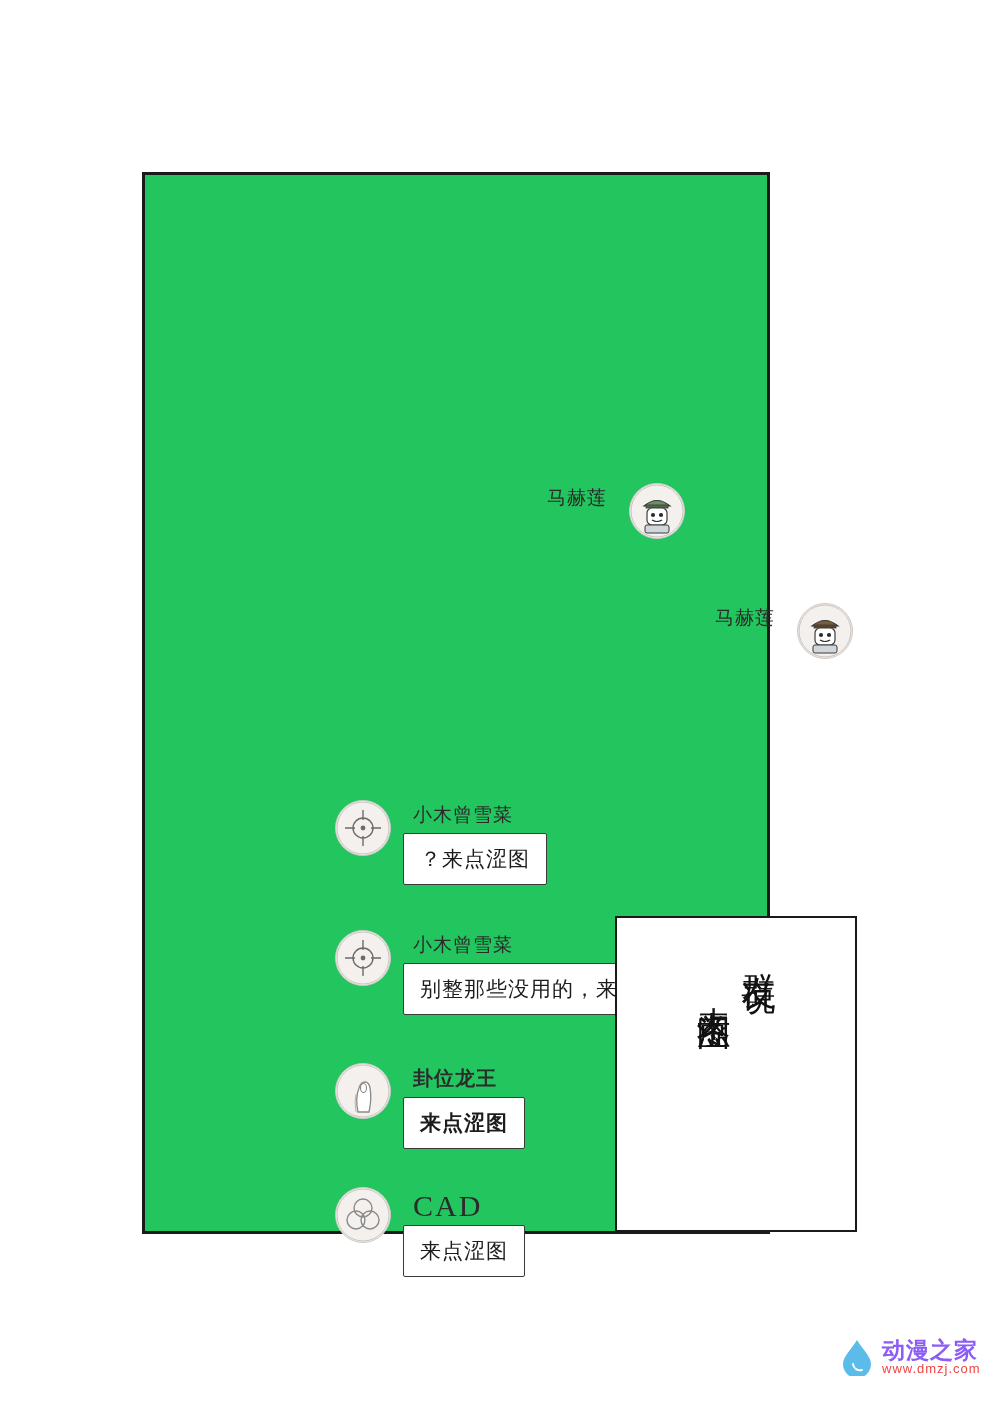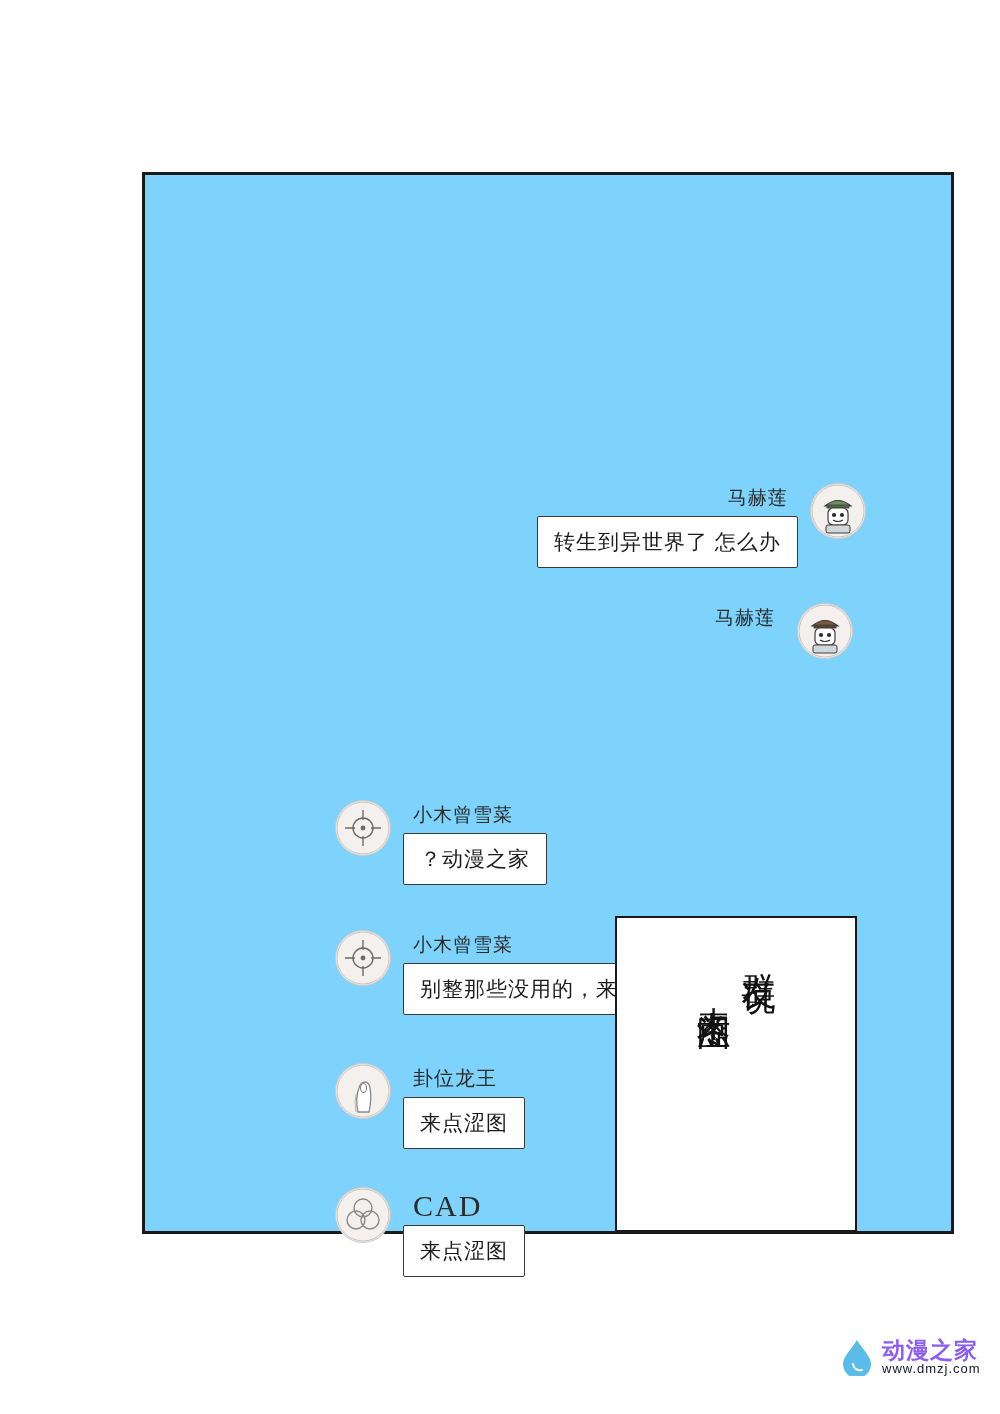--- a/index.html
+++ b/index.html
@@ -13,25 +13,25 @@
     position: relative;
     font-family: "Liberation Sans", sans-serif;
     overflow: hidden;
   }
 
   
   #panel {
     position: absolute;
     left: 142px;
     top: 172px;
-    width: 812px;
+    width: 628px;
     height: 1062px;
     border: 3px solid #1a1a1a;
     box-sizing: border-box;
-    background: #7dd3fc;
+    background: #22c55e;
   }
 
   
   .row {
     position: absolute;
     display: flex;
     align-items: flex-start;
   }
   .row.right {
     flex-direction: row-reverse;
@@ -146,21 +146,21 @@
   .wm-main {
     font-family: "Liberation Sans", sans-serif;
     font-size: 23px;
     font-weight: bold;
     color: #8b5cf6;
     letter-spacing: 1px;
   }
   .wm-sub {
     font-family: "Liberation Sans", sans-serif;
     font-size: 13px;
-    color: #0f172a;
+    color: #ef4444;
     letter-spacing: 1px;
   }
 </style>
 </head>
 <body>
 
 <div id="panel">
 
   <div class="row right" id="row-1" style="left:392px;top:308px;position:absolute;">
     <div class="avatar">
@@ -170,21 +170,20 @@
         <rect x="16" y="21" width="22" height="3" fill="#4e6b45" stroke="#3c3c3c" stroke-width="0.8"></rect>
         <rect x="17" y="24" width="20" height="17" rx="5" fill="#fff" stroke="#3c3c3c" stroke-width="1.2"></rect>
         <circle cx="23" cy="31" r="2.1" fill="#2b2b2b"></circle>
         <circle cx="31" cy="31" r="2.1" fill="#2b2b2b"></circle>
         <path d="M22 36 q5 3 10 0" stroke="#2b2b2b" stroke-width="1.2" fill="none"></path>
         <rect x="15" y="41" width="24" height="8" rx="2" fill="#cfd7dd" stroke="#3c3c3c" stroke-width="1"></rect>
       </svg>
     </div>
     <div class="bubble-col">
       <div class="nick">马赫莲</div>
-      <div class="bubble">转生到异世界了  怎么办</div>
     </div>
   </div>
 
   <div class="row right" id="row-2" style="left:560px;top:428px;position:absolute;">
     <div class="avatar">
       <svg viewBox="0 0 54 54" xmlns="http://www.w3.org/2000/svg">
         <circle cx="27" cy="27" r="26" fill="#f3f0ed" stroke="#c9c4bf" stroke-width="1"></circle>
         <path d="M14 22 q13 -11 26 0 z" fill="#7a5d3a" stroke="#3c3c3c" stroke-width="1.2"></path>
         <rect x="16" y="21" width="22" height="3" fill="#5a452c" stroke="#3c3c3c" stroke-width="0.8"></rect>
         <rect x="17" y="24" width="20" height="17" rx="5" fill="#fff" stroke="#3c3c3c" stroke-width="1.2"></rect>
@@ -206,21 +205,21 @@
         <circle cx="27" cy="27" r="10" fill="none" stroke="#6b6b6b" stroke-width="1.4"></circle>
         <circle cx="27" cy="27" r="2.4" fill="#6b6b6b"></circle>
         <line x1="27" y1="9" x2="27" y2="19" stroke="#6b6b6b" stroke-width="1.4"></line>
         <line x1="27" y1="35" x2="27" y2="45" stroke="#6b6b6b" stroke-width="1.4"></line>
         <line x1="9" y1="27" x2="19" y2="27" stroke="#6b6b6b" stroke-width="1.4"></line>
         <line x1="35" y1="27" x2="45" y2="27" stroke="#6b6b6b" stroke-width="1.4"></line>
       </svg>
     </div>
     <div class="bubble-col">
       <div class="nick">小木曾雪菜</div>
-      <div class="bubble">？动漫之家</div>
+      <div class="bubble">？来点涩图</div>
     </div>
   </div>
 
   <div class="row left" id="row-4" style="left:190px;top:755px;position:absolute;">
     <div class="avatar">
       <svg viewBox="0 0 54 54" xmlns="http://www.w3.org/2000/svg">
         <circle cx="27" cy="27" r="26" fill="#f3f0ed" stroke="#c9c4bf" stroke-width="1"></circle>
         <circle cx="27" cy="27" r="10" fill="none" stroke="#6b6b6b" stroke-width="1.4"></circle>
         <circle cx="27" cy="27" r="2.4" fill="#6b6b6b"></circle>
         <line x1="27" y1="9" x2="27" y2="19" stroke="#6b6b6b" stroke-width="1.4"></line>
@@ -228,21 +227,21 @@
         <line x1="9" y1="27" x2="19" y2="27" stroke="#6b6b6b" stroke-width="1.4"></line>
         <line x1="35" y1="27" x2="45" y2="27" stroke="#6b6b6b" stroke-width="1.4"></line>
       </svg>
     </div>
     <div class="bubble-col">
       <div class="nick">小木曾雪菜</div>
       <div class="bubble">别整那些没用的，来点涩图</div>
     </div>
   </div>
 
-  <div class="row left" id="row-5" style="left:190px;top:888px;position:absolute;">
+  <div class="row left" id="row-5" style="left:190px;top:888px;position:absolute;font-weight:bold;">
     <div class="avatar">
       <svg viewBox="0 0 54 54" xmlns="http://www.w3.org/2000/svg">
         <circle cx="27" cy="27" r="26" fill="#f3f0ed" stroke="#c9c4bf" stroke-width="1"></circle>
         <path d="M22 48 q-3 -14 1 -24 q2 -6 6 -6 q4 0 5 6 q2 10 -1 24 z" fill="#fff" stroke="#8a8a8a" stroke-width="1.3"></path>
         <ellipse cx="27.5" cy="24" rx="3" ry="4.5" fill="none" stroke="#8a8a8a" stroke-width="1.1"></ellipse>
         <path d="M20 48 q-2 -10 0 -18" fill="none" stroke="#b5b5b5" stroke-width="1"></path>
       </svg>
     </div>
     <div class="bubble-col">
       <div class="nick nick-hand">卦位龙王</div>

